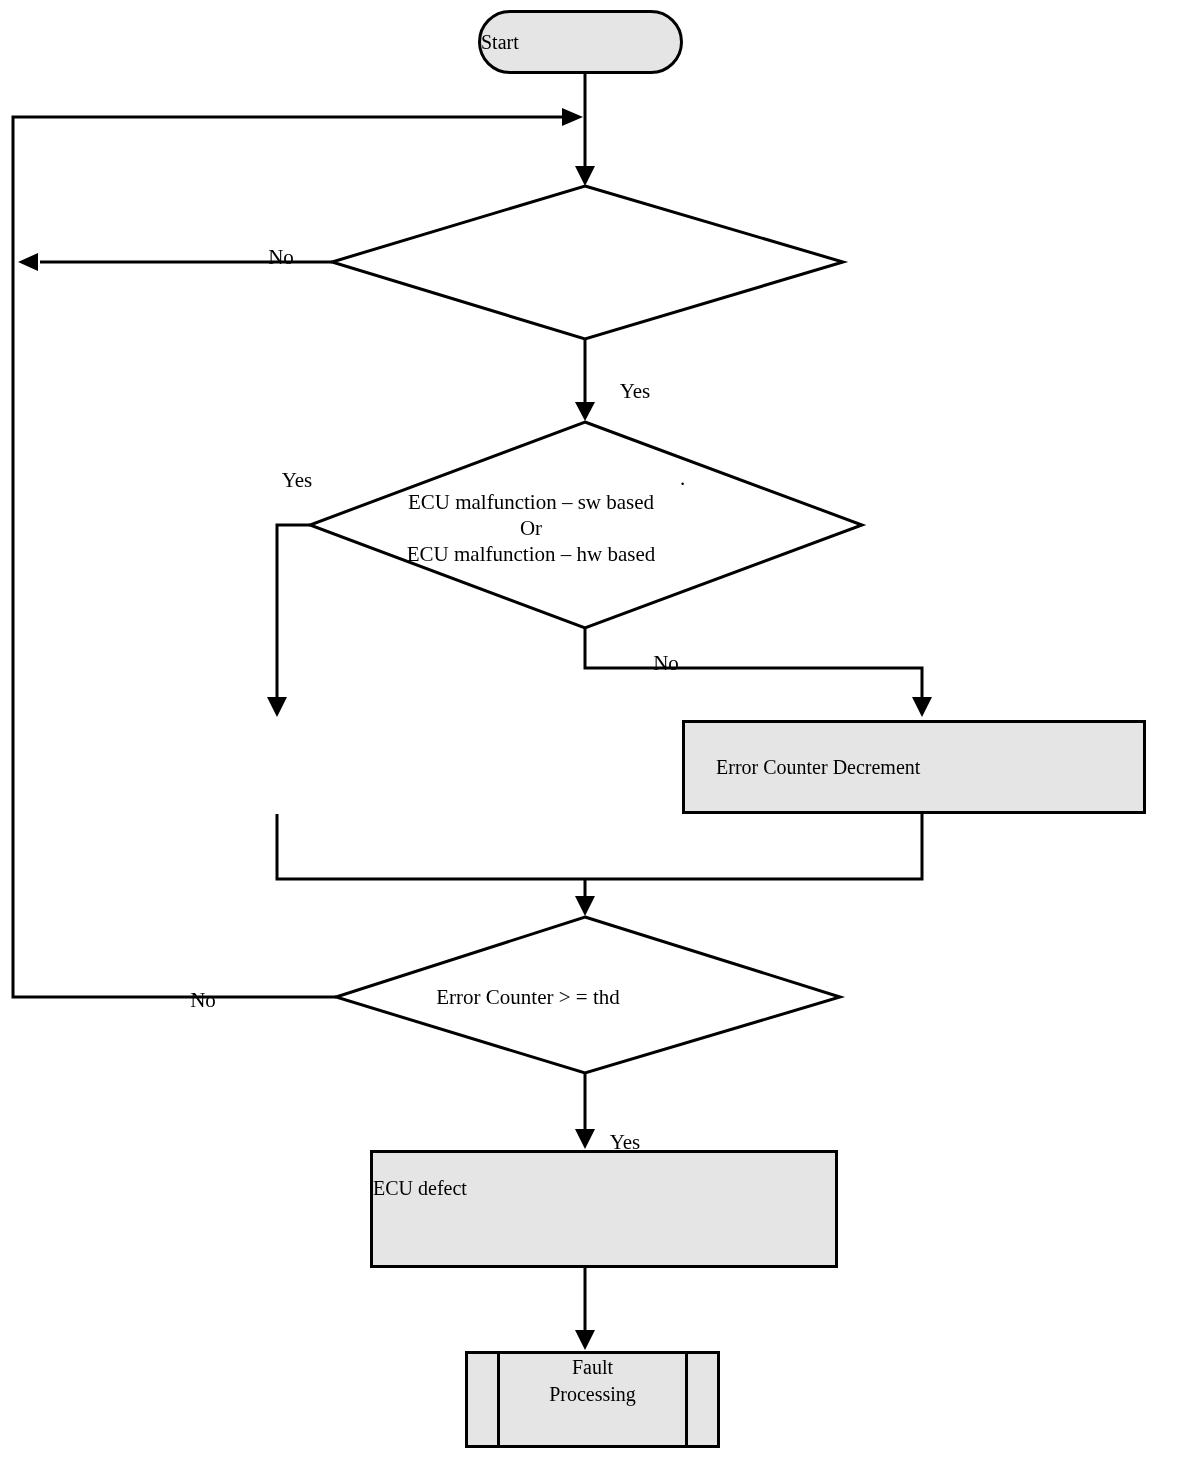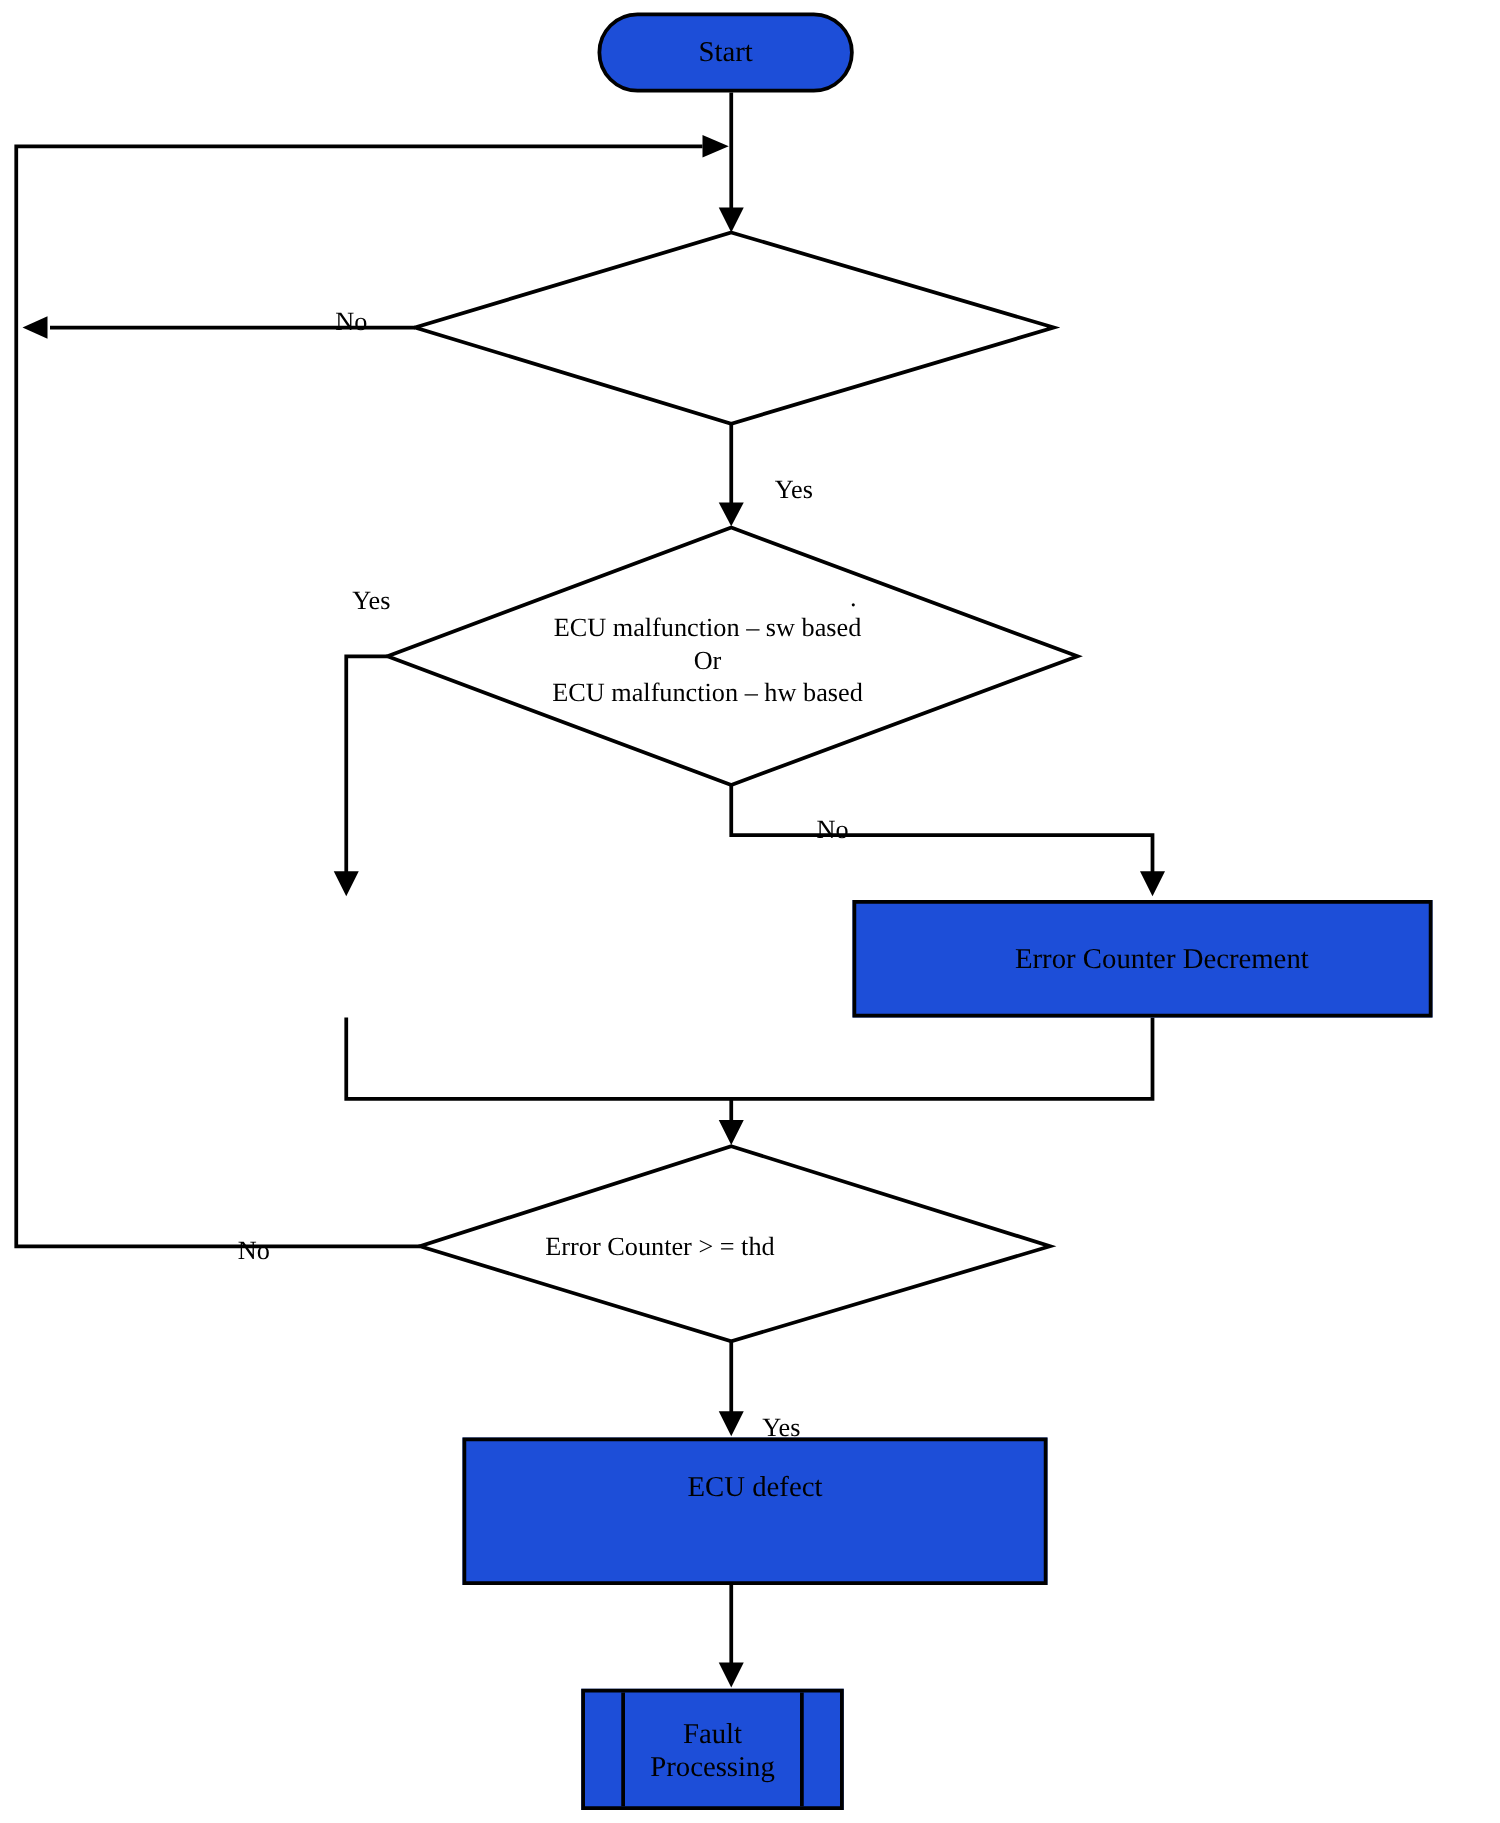--- a/index.html
+++ b/index.html
@@ -18,25 +18,24 @@
   }
   #wires {
     position: absolute;
     left: 0; top: 0;
     width: 1200px; height: 1458px;
   }
   .node {
     position: absolute;
     box-sizing: border-box;
     border: 3px solid #000000;
-    background: #1d4ed8;
+    background: #e5e5e5;
     display: flex;
     align-items: center;
-    justify-content: center;
-    font-size: 23px;
+    font-size: 20px;
     text-align: center;
   }
   .terminator {
     border-radius: 34px;
   }
   .proc-top {
     align-items: flex-start;
     padding-top: 24px;
   }
   .predef {
@@ -109,38 +108,38 @@
     <polygon fill="#ffffff" points="585,186 843,262 585,339 332,262"></polygon>
     <polygon fill="#ffffff" points="585,422 862,525 585,628 310,525"></polygon>
     <polygon fill="#ffffff" points="585,917 840,997 585,1073 336,997"></polygon>
   </svg>
 
   <div class="node terminator" style="left:478px; top:10px; width:205px; height:64px;">
     <span>Start</span>
   </div>
 
 
-  <div class="diamond-label" style="left:366px; top:489px;">
+  <div class="diamond-label" style="left:331px; top:489px;">
     <div>ECU malfunction – sw based</div>
     <div>Or</div>
     <div>ECU malfunction – hw based</div>
   </div>
 
   <div class="diamond-label" style="left:328px; top:984px;">Error Counter &gt; = thd</div>
 
 
   <div class="node" style="left:682px; top:720px; width:464px; height:94px;padding-left:31px;">
     <span>Error Counter Decrement</span>
   </div>
 
   <div class="node proc-top" style="left:370px; top:1150px; width:468px; height:118px;">
     <span>ECU defect</span>
   </div>
 
-  <div class="node predef" style="left:465px; top:1351px; width:210px; height:97px;">
+  <div class="node predef" style="left:465px; top:1351px; width:255px; height:97px;">
     <div class="predef-bar" style="left:29px;"></div>
     <div class="predef-bar" style="right:29px;"></div>
     <div>Fault</div>
     <div>Processing</div>
   </div>
 
   <div class="edge-label" style="left:241px; top:221px;">No</div>
   <div class="edge-label" style="left:595px; top:355px;">Yes</div>
   <div class="edge-label" style="left:257px; top:444px;">Yes</div>
   <div class="edge-label" style="left:626px; top:627px;">No</div>

